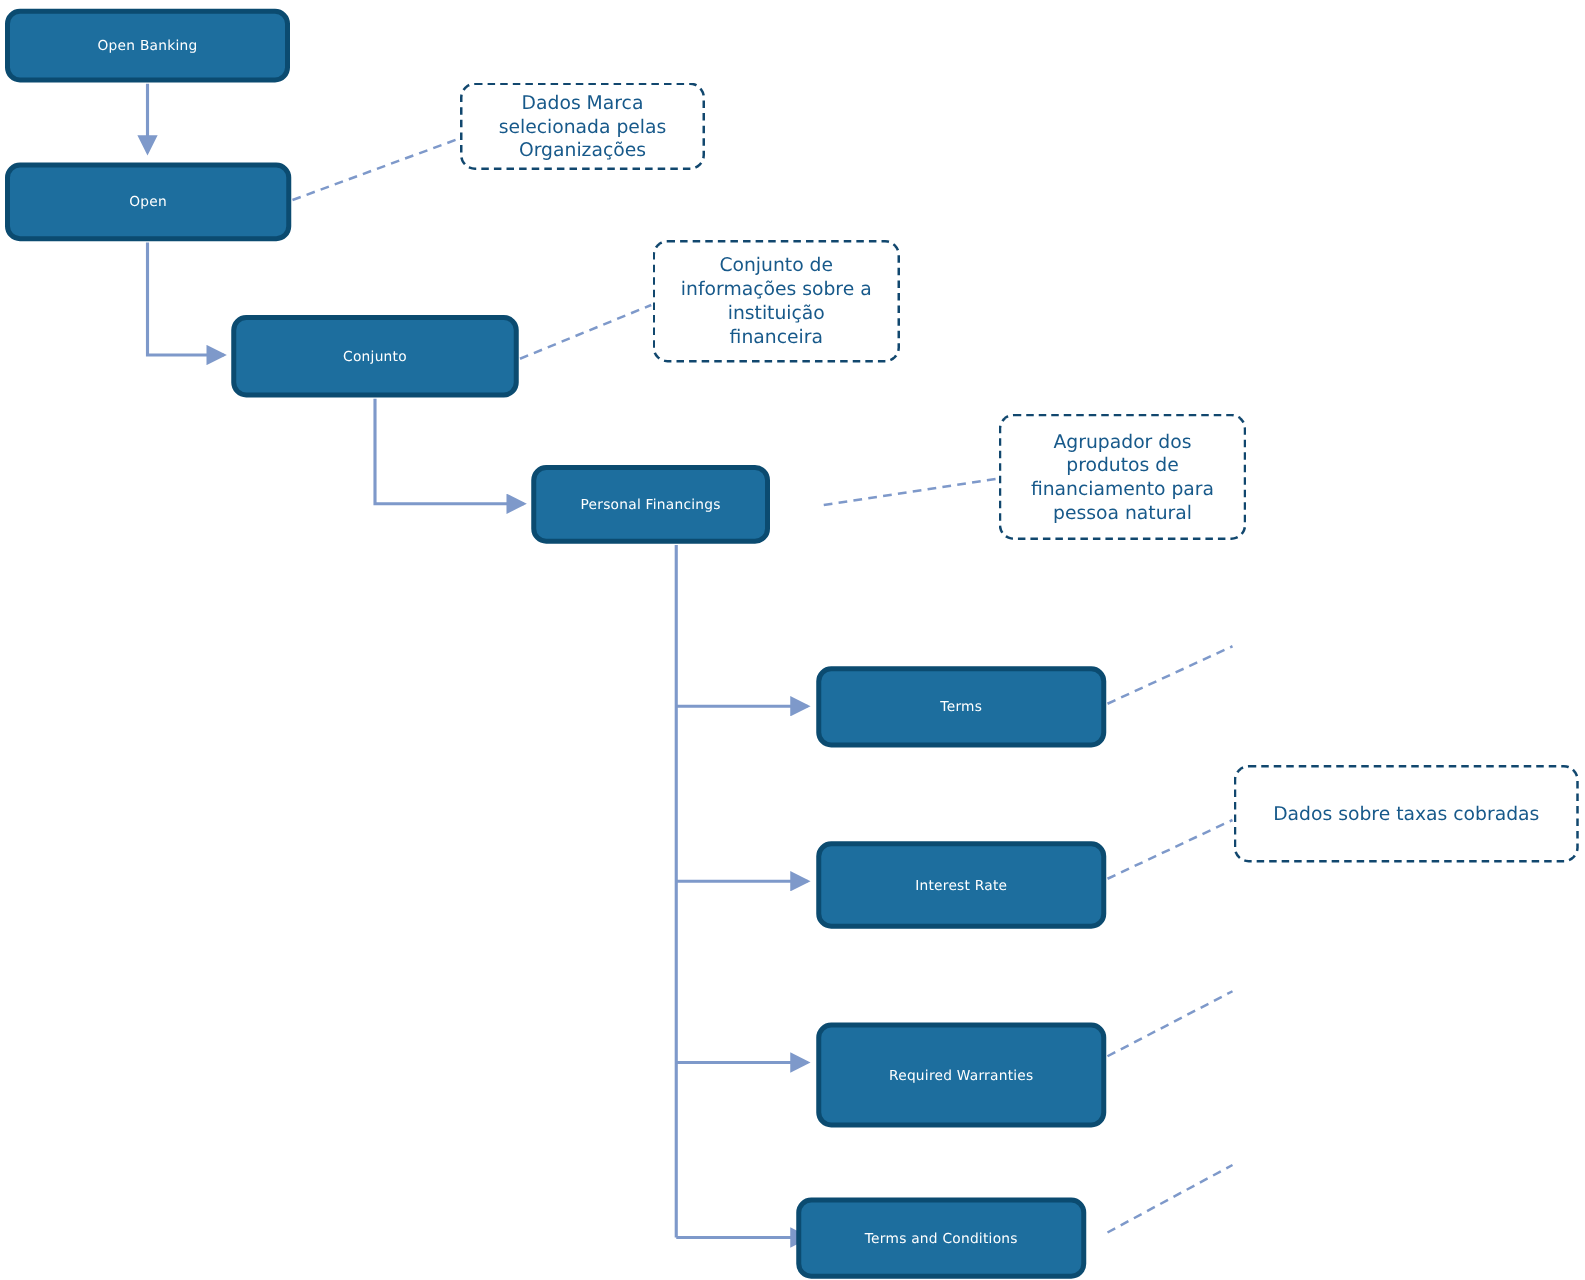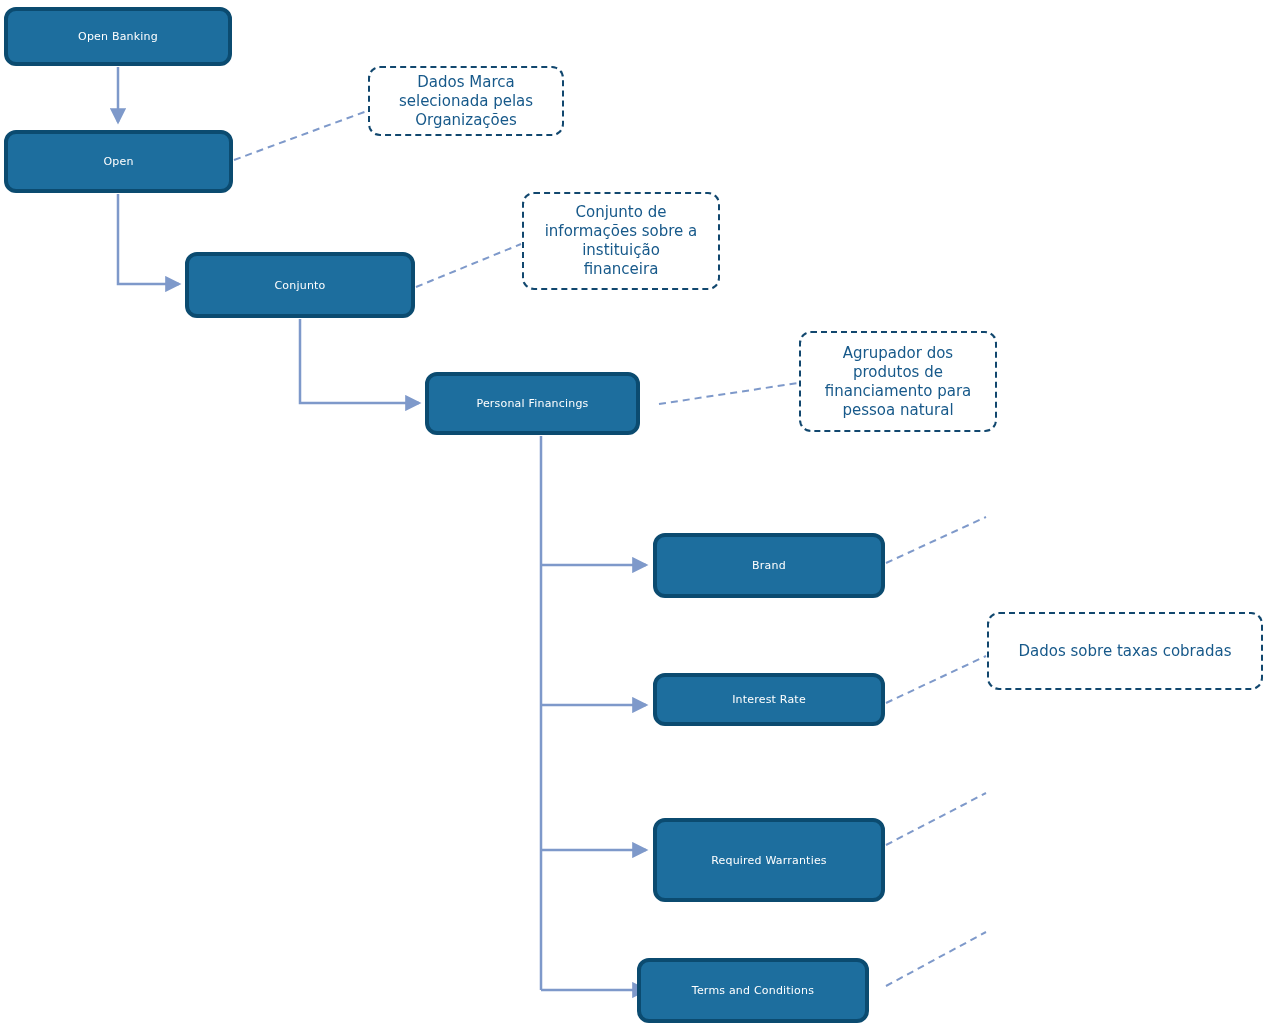--- a/index.html
+++ b/index.html
@@ -77,29 +77,29 @@
   </div>
 
   <div class="node" style="left:4px;top:130px;width:229px;height:63px">
     <span>Open</span>
   </div>
 
   <div class="node" style="left:185px;top:252px;width:230px;height:66px">
     <span>Conjunto</span>
   </div>
 
-  <div class="node" style="left:425px;top:372px;width:215px;height:63px">
+  <div class="node" style="left:425px;top:372px;width:191px;height:63px">
     <span>Personal Financings</span>
   </div>
 
   <div class="node" style="left:653px;top:533px;width:232px;height:65px">
-    <span>Brand</span>
+    <span>Terms</span>
   </div>
 
-  <div class="node" style="left:653px;top:673px;width:232px;height:53px">
+  <div class="node" style="left:653px;top:673px;width:232px;height:70px">
     <span>Interest Rate</span>
   </div>
 
   <div class="node" style="left:653px;top:818px;width:232px;height:84px">
     <span>Required Warranties</span>
   </div>
 
   <div class="node" style="left:637px;top:958px;width:232px;height:65px">
     <span>Terms and Conditions</span>
   </div>

